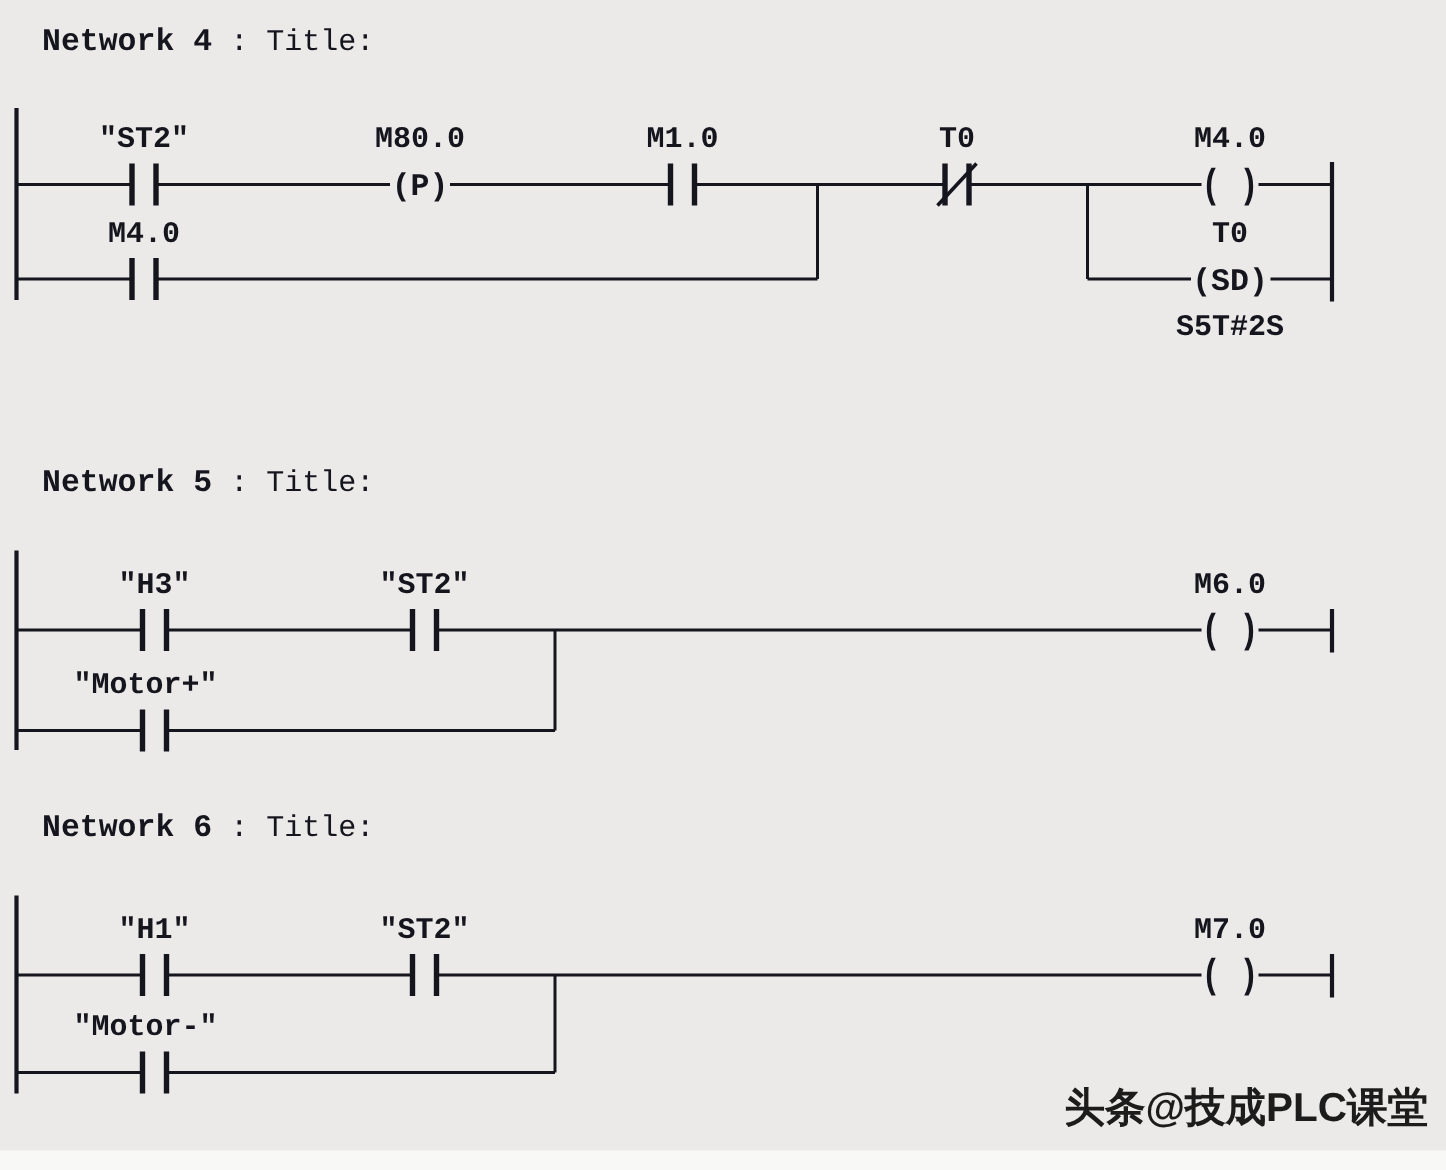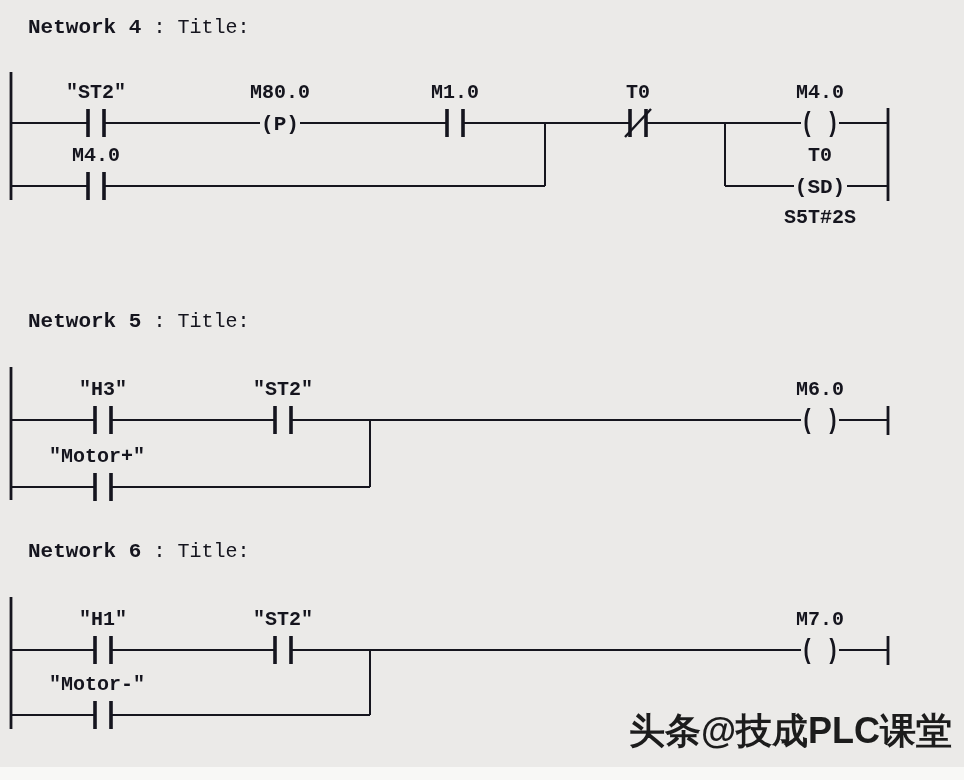--- a/index.html
+++ b/index.html
@@ -21,21 +21,21 @@
     font-weight:700; text-anchor:middle;
   }
   .nettitle { font-size:21px; text-anchor:start; }
   .suffix   { font-weight:400; font-size:20px; }
   .lbl      { font-size:20px; }
   .sym      { font-size:21px; }
   .coilsym  { font-size:27px; }
   .watermark {
     position:absolute; right:12px; bottom:24px;
     font-family:"Liberation Sans","DejaVu Sans",sans-serif;
-    font-weight:700; font-size:36px; color:#1c1c1c;margin-left:30px;
+    font-weight:700; font-size:27px; color:#1c1c1c;margin-left:30px;
   }
   .bottom-strip {
     position:absolute; left:0; right:0; bottom:0; height:13px; background:#f8f8f6;
   }
 </style>
 </head>
 <body>
 
 <div class="screen">
   <svg width="964" height="780" viewBox="0 0 964 780">

